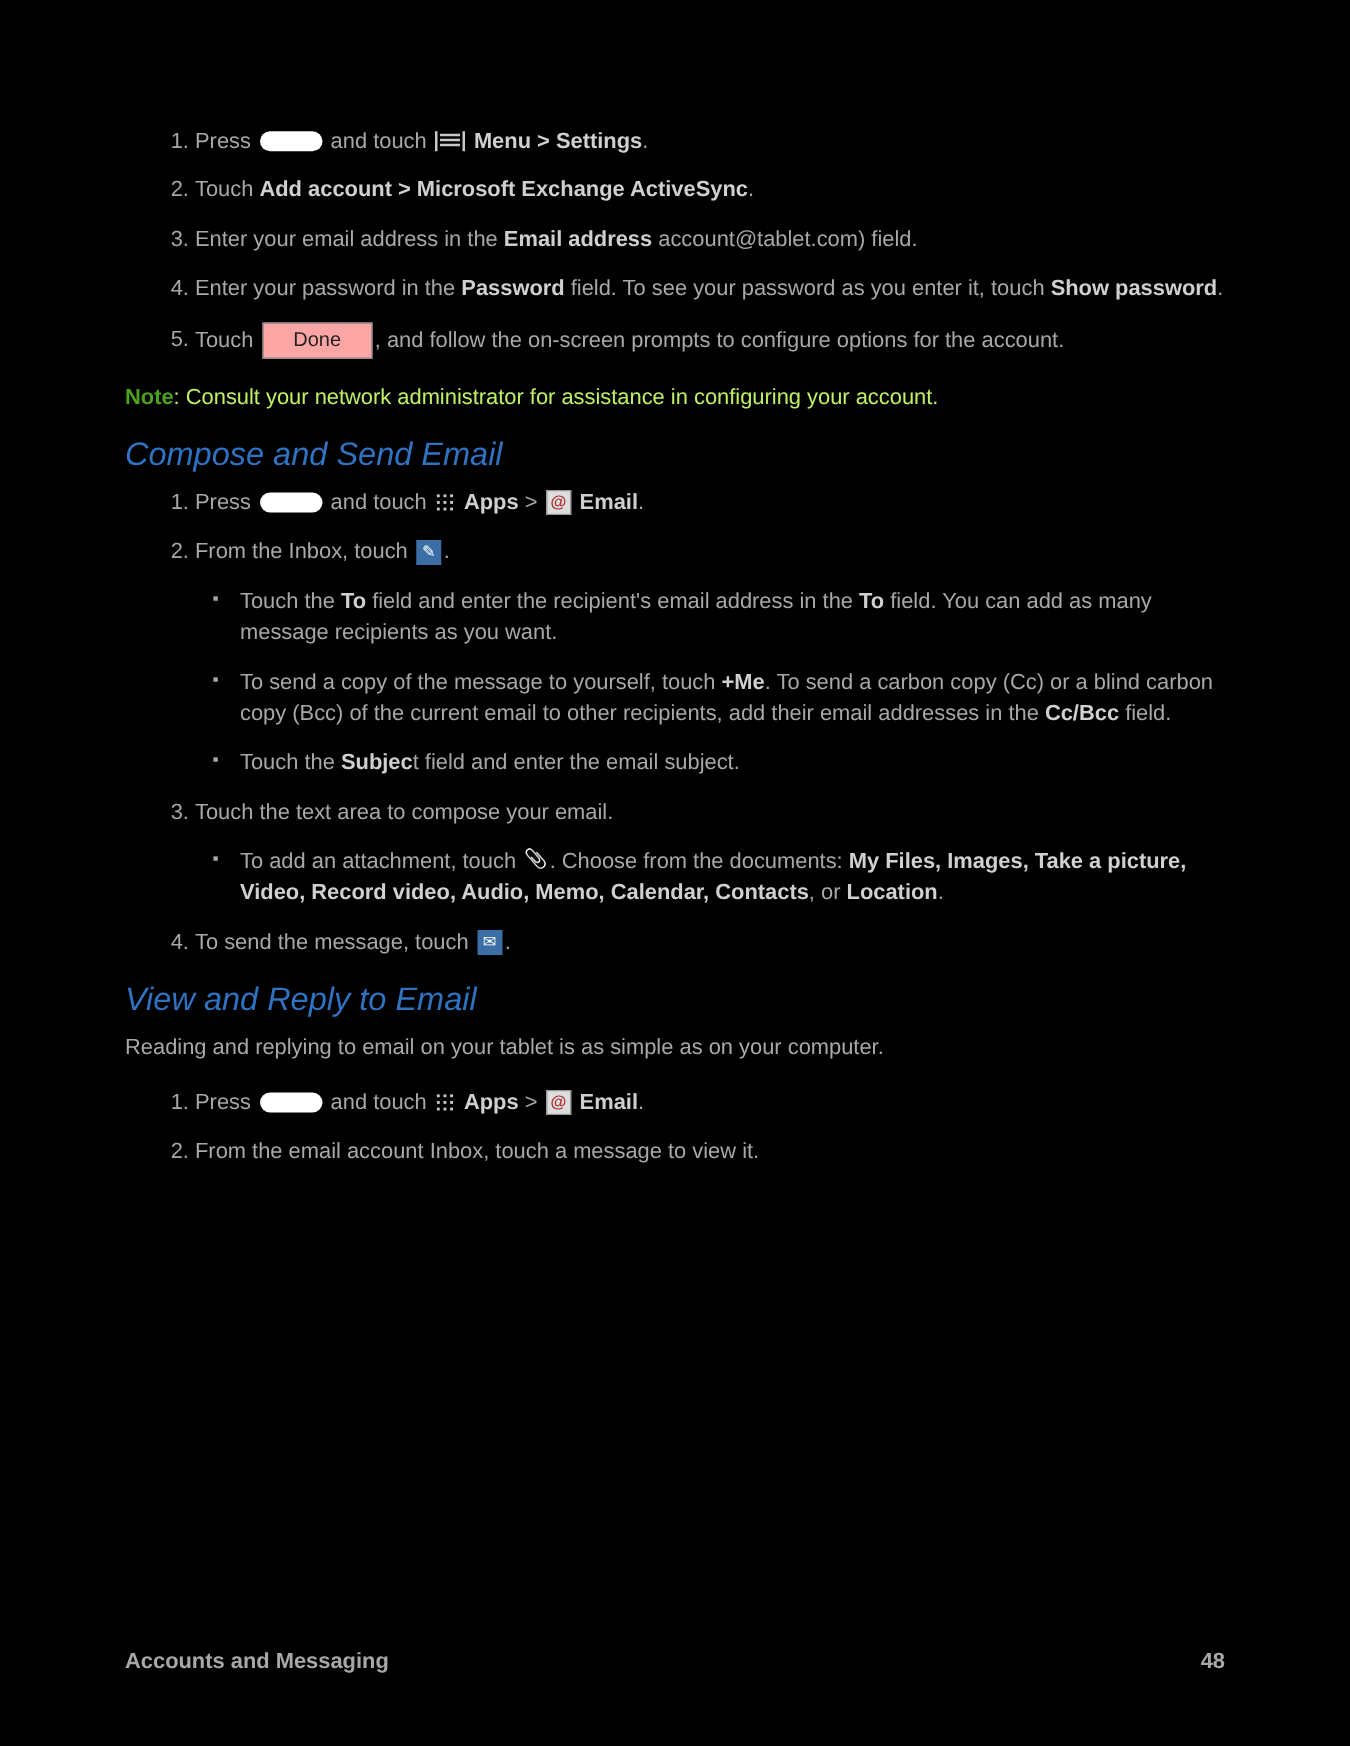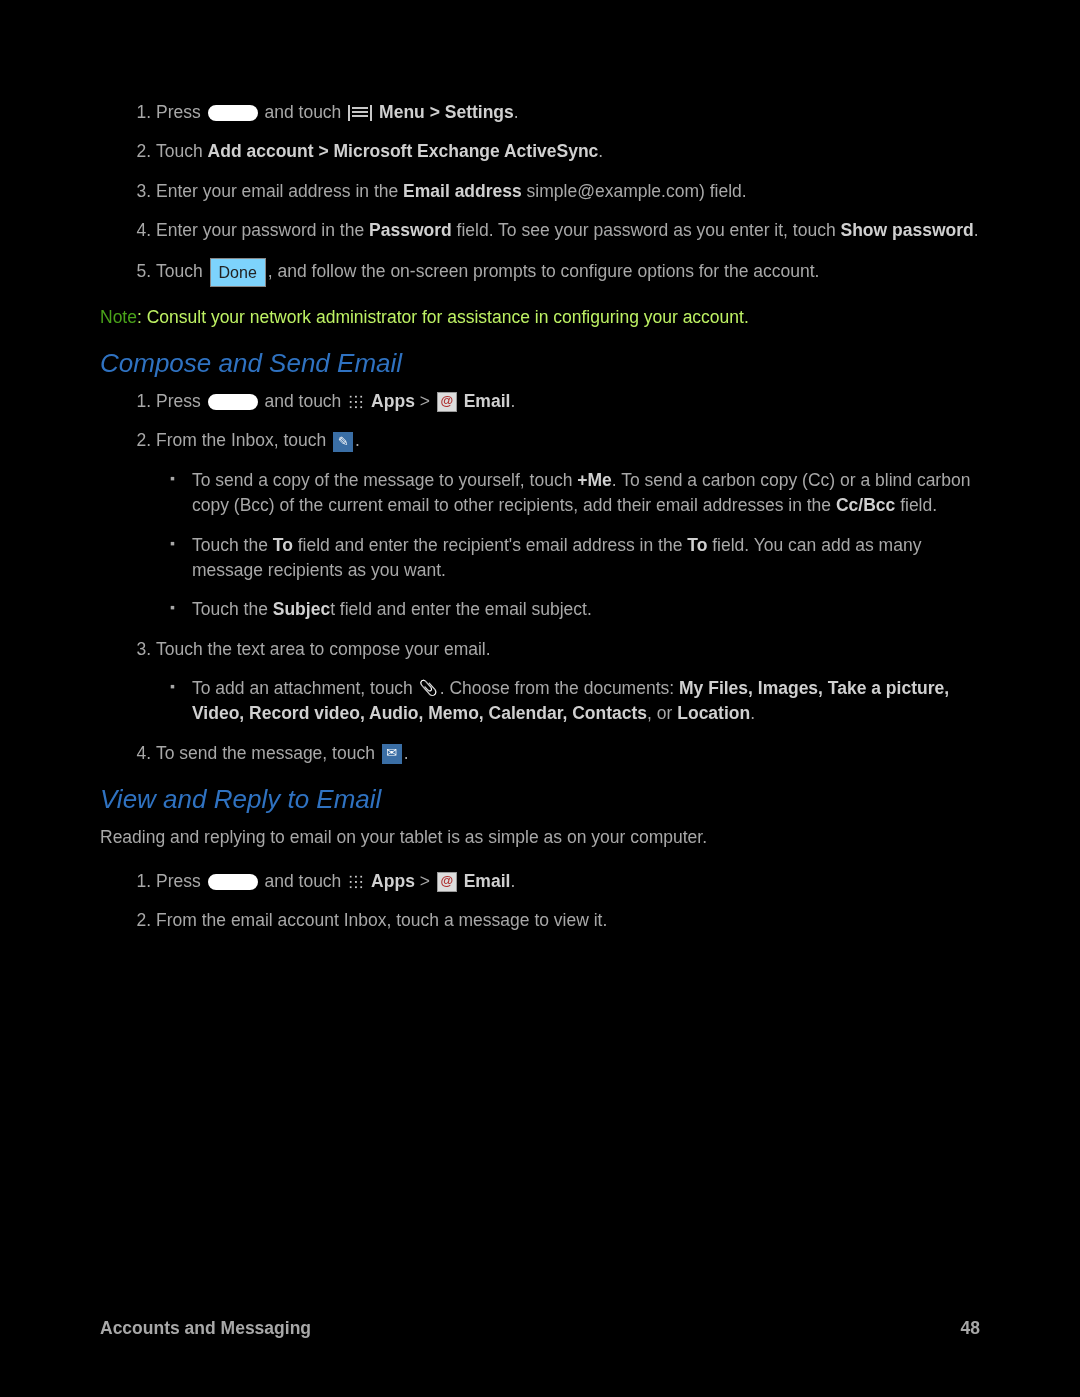--- a/index.html
+++ b/index.html
@@ -47,21 +47,21 @@
     top: 0;
     color: #a8a8a8;
     font-size: 14px;
   }
   .bold { color: #d0d0d0; font-weight: bold; }
   .note-line {
     margin: 6px 0 18px 0;
     font-size: 17.5px;
     line-height: 1.45;
   }
-  .note-label { color: #4aa31a; font-weight: normal; }
+  .note-label { color: #4aa31a; font-weight: bold; }
   .note-text { color: #bef264; }
   h2.section-heading {
     color: #2f72c1;
     font-style: italic;
     font-weight: normal;
     font-size: 26px;
     margin: 18px 0 10px 0;
     font-family: Arial, Helvetica, sans-serif;
   }
   .intro-para {
@@ -104,24 +104,24 @@
   }
   .ico-menu::before {
     content: "";
     position: absolute;
     left: 2px; right: 2px; top: 2px;
     height: 2px; background: #c8c8c8;
     box-shadow: 0 4px 0 #c8c8c8, 0 8px 0 #c8c8c8;
   }
   .ico-done {
     display: inline-block;
-    background: #7dd3fc;
+    background: #fca5a5;
     color: #222;
     border: 1px solid #888;
-    padding: 2px 8px;
+    padding: 2px 24px;
     font-size: 16px;
     vertical-align: middle;
     margin: 0 2px;
   }
   .ico-apps {
     display: inline-block;
     width: 16px; height: 16px;
     vertical-align: middle;
     margin: 0 2px;
     background-image:
@@ -205,21 +205,21 @@
       <span>Press</span>
       <span class="ico-homebtn"></span>
       <span>and touch</span>
       <span class="ico-menu"></span>
       <span class="bold">Menu &gt; Settings</span><span>.</span>
     </li>
     <li>
       <span>Touch </span><span class="bold">Add account &gt; Microsoft Exchange ActiveSync</span><span>.</span>
     </li>
     <li>
-      <span>Enter your email address in the </span><span class="bold">Email address</span><span> simple@example.com) field.</span>
+      <span>Enter your email address in the </span><span class="bold">Email address</span><span> account@tablet.com) field.</span>
     </li>
     <li>
       <span>Enter your password in the </span><span class="bold">Password</span><span> field. To see your password as you enter it, touch </span><span class="bold">Show password</span><span>.</span>
     </li>
     <li>
       <span>Touch </span><span class="ico-done">Done</span><span>, and follow the on-screen prompts to configure options for the account.</span>
     </li>
   </ol>
 
   <p class="note-line">
@@ -234,24 +234,24 @@
       <span class="ico-homebtn"></span>
       <span>and touch</span>
       <span class="ico-apps"></span>
       <span class="bold">Apps</span><span> &gt; </span><span class="ico-email"></span>
       <span class="bold">Email</span><span>.</span>
     </li>
     <li>
       <span>From the Inbox, touch </span><span class="ico-compose"></span><span>.</span>
       <ul class="sub-list">
         <li>
+          <span>Touch the </span><span class="bold">To</span><span> field and enter the recipient's email address in the </span><span class="bold">To</span><span> field. You can add as many message recipients as you want.</span>
+        </li>
+        <li>
           <span>To send a copy of the message to yourself, touch </span><span class="bold">+Me</span><span>. To send a carbon copy (Cc) or a blind carbon copy (Bcc) of the current email to other recipients, add their email addresses in the </span><span class="bold">Cc/Bcc</span><span> field.</span>
-        </li>
-        <li>
-          <span>Touch the </span><span class="bold">To</span><span> field and enter the recipient's email address in the </span><span class="bold">To</span><span> field. You can add as many message recipients as you want.</span>
         </li>
         <li>
           <span>Touch the </span><span class="bold">Subjec</span><span>t field and enter the email subject.</span>
         </li>
       </ul>
     </li>
     <li>
       <span>Touch the text area to compose your email.</span>
       <ul class="sub-list">
         <li>

